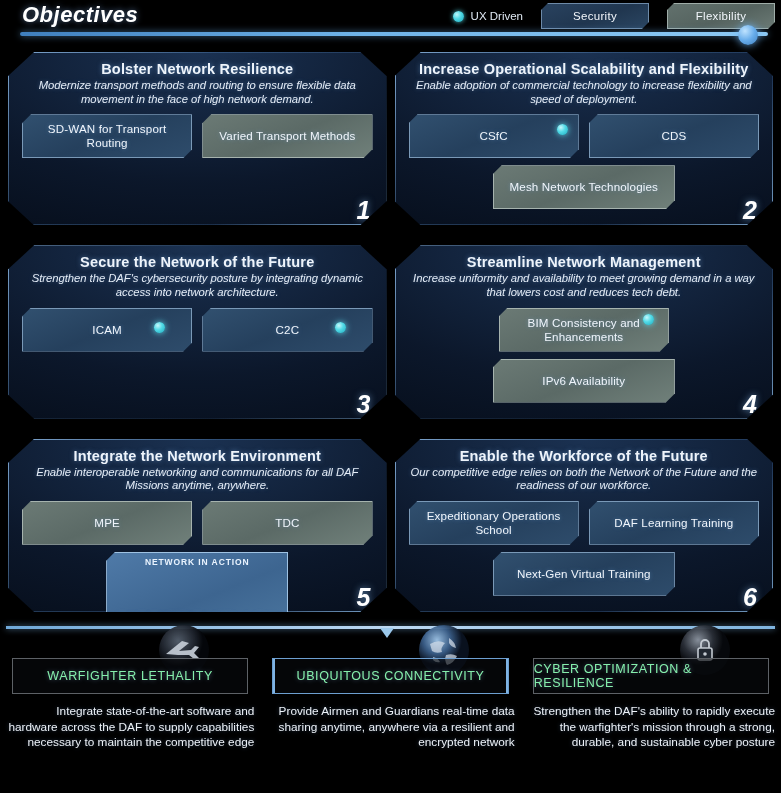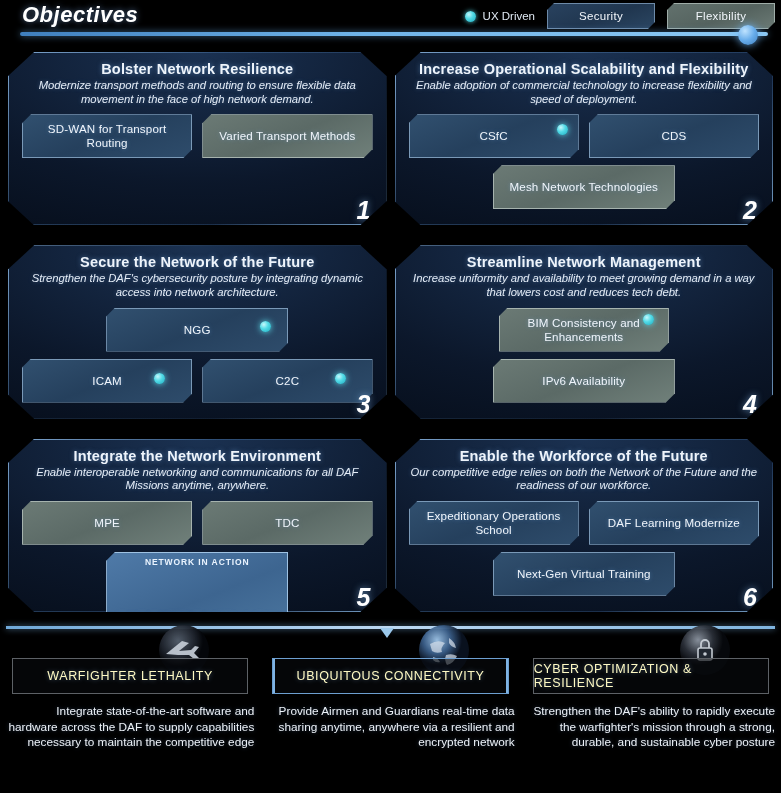--- a/index.html
+++ b/index.html
@@ -13,21 +13,21 @@
   #root{ position:relative; width:781px; height:793px; background:#000;padding-left:16px; }
 
   
   #header{ position:absolute; left:0; top:0; width:781px; height:48px; }
   #title{
     position:absolute; left:22px; top:2px;
     font-size:22px; font-style:italic; font-weight:bold;
     color:#ffffff; letter-spacing:.5px;
     text-shadow:0 0 6px rgba(140,190,255,.55);
   }
-  #legend{ position:absolute; right:6px; top:2px; height:28px; display:flex; align-items:center; gap:12px; }
+  #legend{ position:absolute; right:6px; top:2px; height:28px; display:flex; align-items:center; gap:18px; }
   .lg-ux{ display:flex; align-items:center; gap:7px; }
   .dot{
     width:11px; height:11px; border-radius:50%;
     background:radial-gradient(circle at 35% 32%, #bdf6fb 0%, #4fd8e4 42%, #1fa9bd 100%);
     box-shadow:0 0 5px rgba(90,225,240,.85);
     display:inline-block;
   }
   .lg-label{ font-size:11.5px; color:#dfe8f2; }
   .chip{
     position:relative; height:26px; min-width:108px;
@@ -140,21 +140,21 @@
   }
   .pillar{ position:relative; padding:0 8px; }
   .p-icon{
     position:absolute; top:-16px; width:52px; height:52px; border-radius:50%;
     left:50%; margin-left:28px; overflow:hidden; opacity:.95;
   }
   .p-hd{
     position:absolute; left:12px; right:12px; top:18px; height:36px;
     display:flex; align-items:center; justify-content:center;
     border:1px solid #5d6166; background:rgba(8,10,14,.6);
-    font-size:12.5px; letter-spacing:.6px; color:#fef9c3;
+    font-size:12.5px; letter-spacing:.6px; color:#86efac;
     text-shadow:0 0 5px rgba(150,195,240,.45);
   }
   .pillar.mid .p-hd{ border-color:#6d9fd0; box-shadow:inset 2px 0 0 #7fb3e3, inset -2px 0 0 #7fb3e3; }
   .p-body{
     position:absolute; left:6px; right:6px; top:64px;
     text-align:right; font-size:11.8px; line-height:15.5px; color:#edf2f8;
     text-shadow:0 0 4px rgba(120,170,230,.35);
   }
 </style>
 </head>
@@ -207,24 +207,20 @@
           <div class="card flex w-mid">
             <span>Mesh Network Technologies</span>
           </div>
         </div>
         <div class="num">2</div>
       </div>
       <div class="panel">
         <div class="p-title">Secure the Network of the Future</div>
         <div class="p-sub">Strengthen the DAF's cybersecurity posture by integrating dynamic access into network architecture.</div>
         <div class="cards">
-          <div class="card sec w-mid">
-            <span>NGG</span>
-            <span class="cdot" style="right: 16px; top: 12px;"></span>
-          </div>
           <div class="card sec w-half">
             <span>ICAM</span>
             <span class="cdot" style="right: 26px; top: 13px;"></span>
           </div>
           <div class="card sec w-half">
             <span>C2C</span>
             <span class="cdot" style="right: 26px; top: 13px;"></span>
           </div>
         </div>
         <div class="num">3</div>
@@ -261,21 +257,21 @@
         <div class="num">5</div>
       </div>
       <div class="panel">
         <div class="p-title">Enable the Workforce of the Future</div>
         <div class="p-sub">Our competitive edge relies on both the Network of the Future and the readiness of our workforce.</div>
         <div class="cards">
           <div class="card sec w-half">
             <span>Expeditionary Operations School</span>
           </div>
           <div class="card sec w-half">
-            <span>DAF Learning Modernize</span>
+            <span>DAF Learning Training</span>
           </div>
           <div class="card sec w-mid">
             <span>Next-Gen Virtual Training</span>
           </div>
         </div>
         <div class="num">6</div>
       </div>
     </div>
 
   <div id="bdiv"></div>

